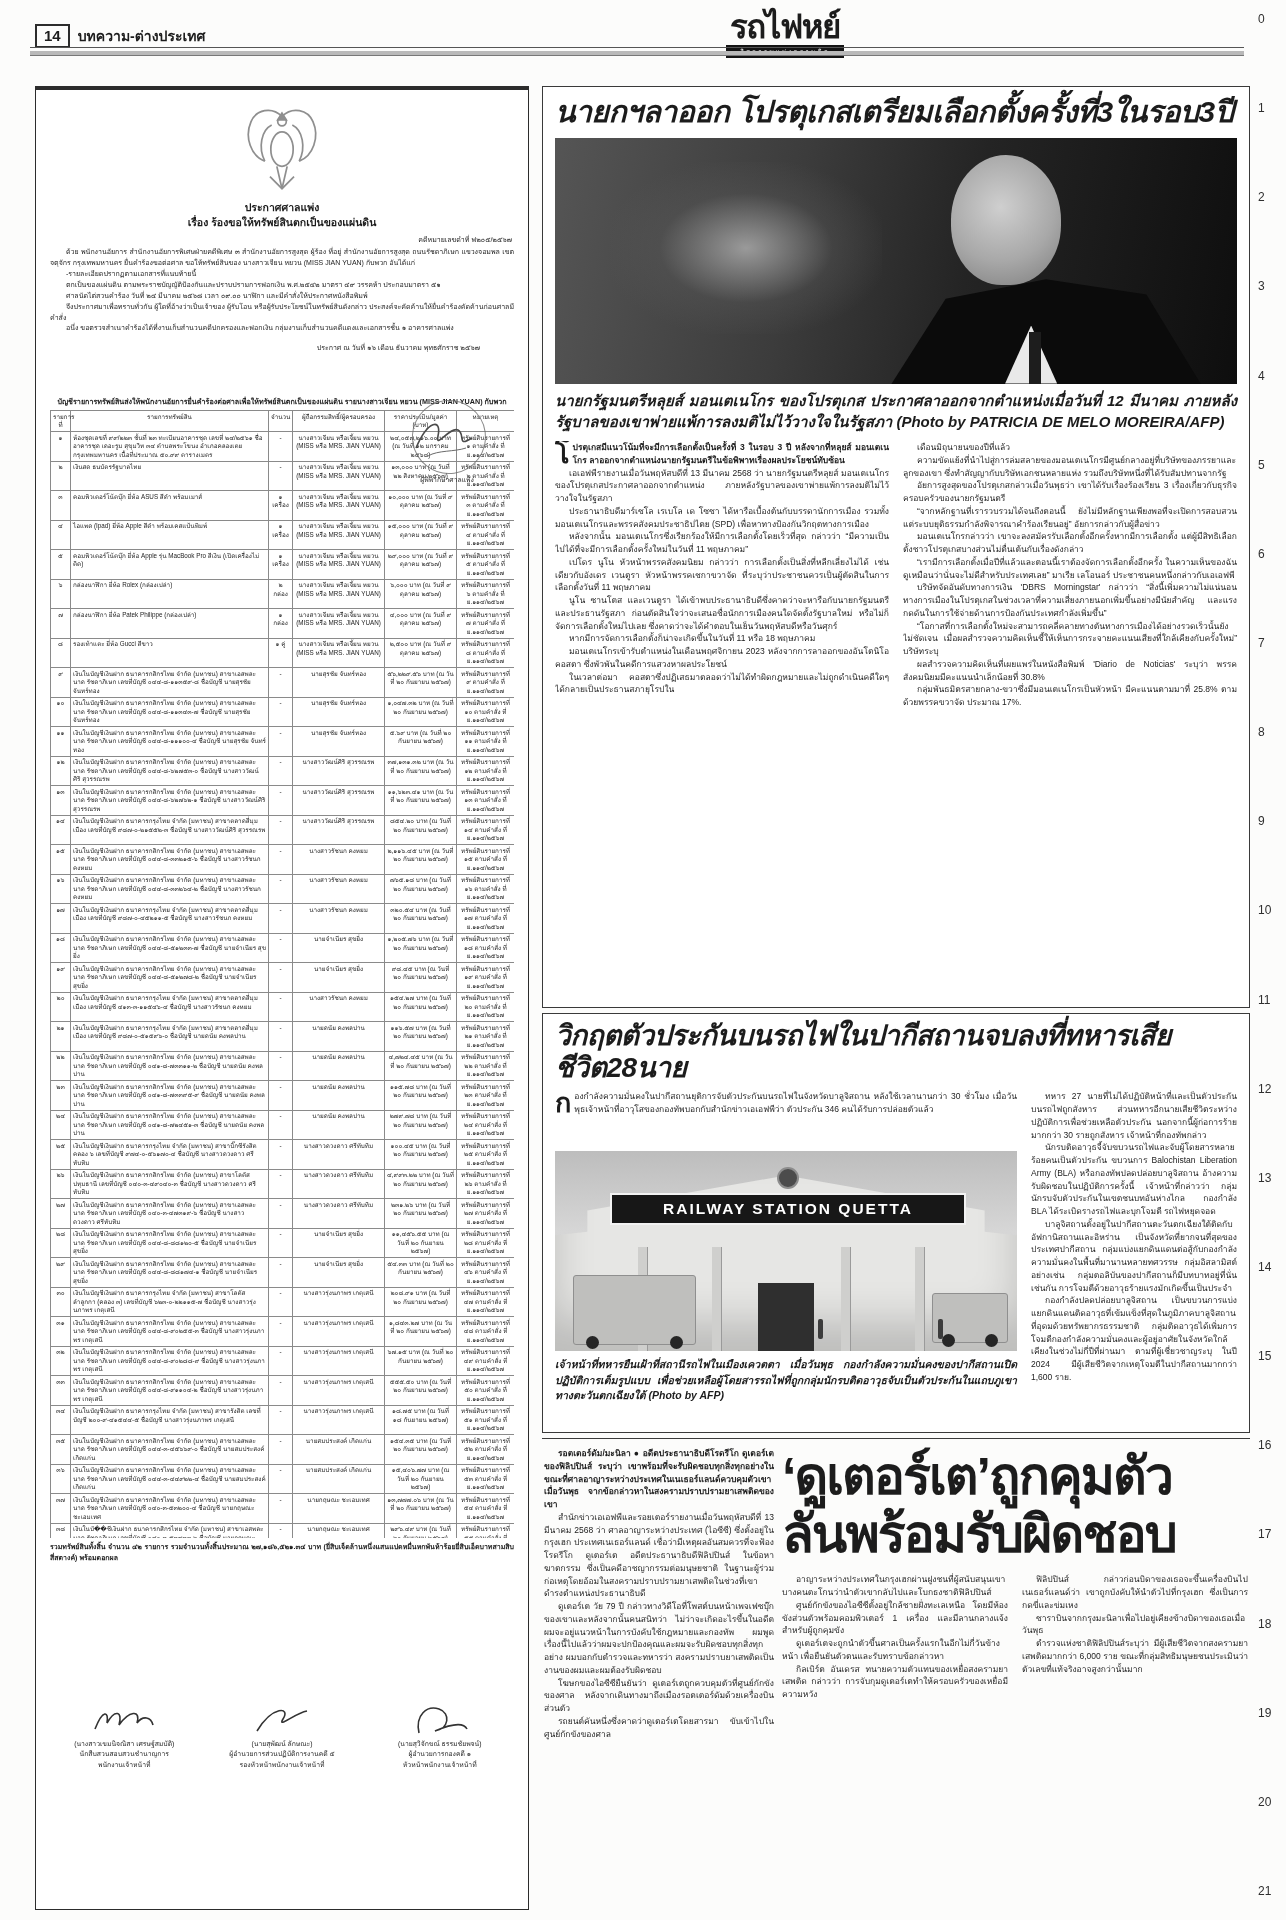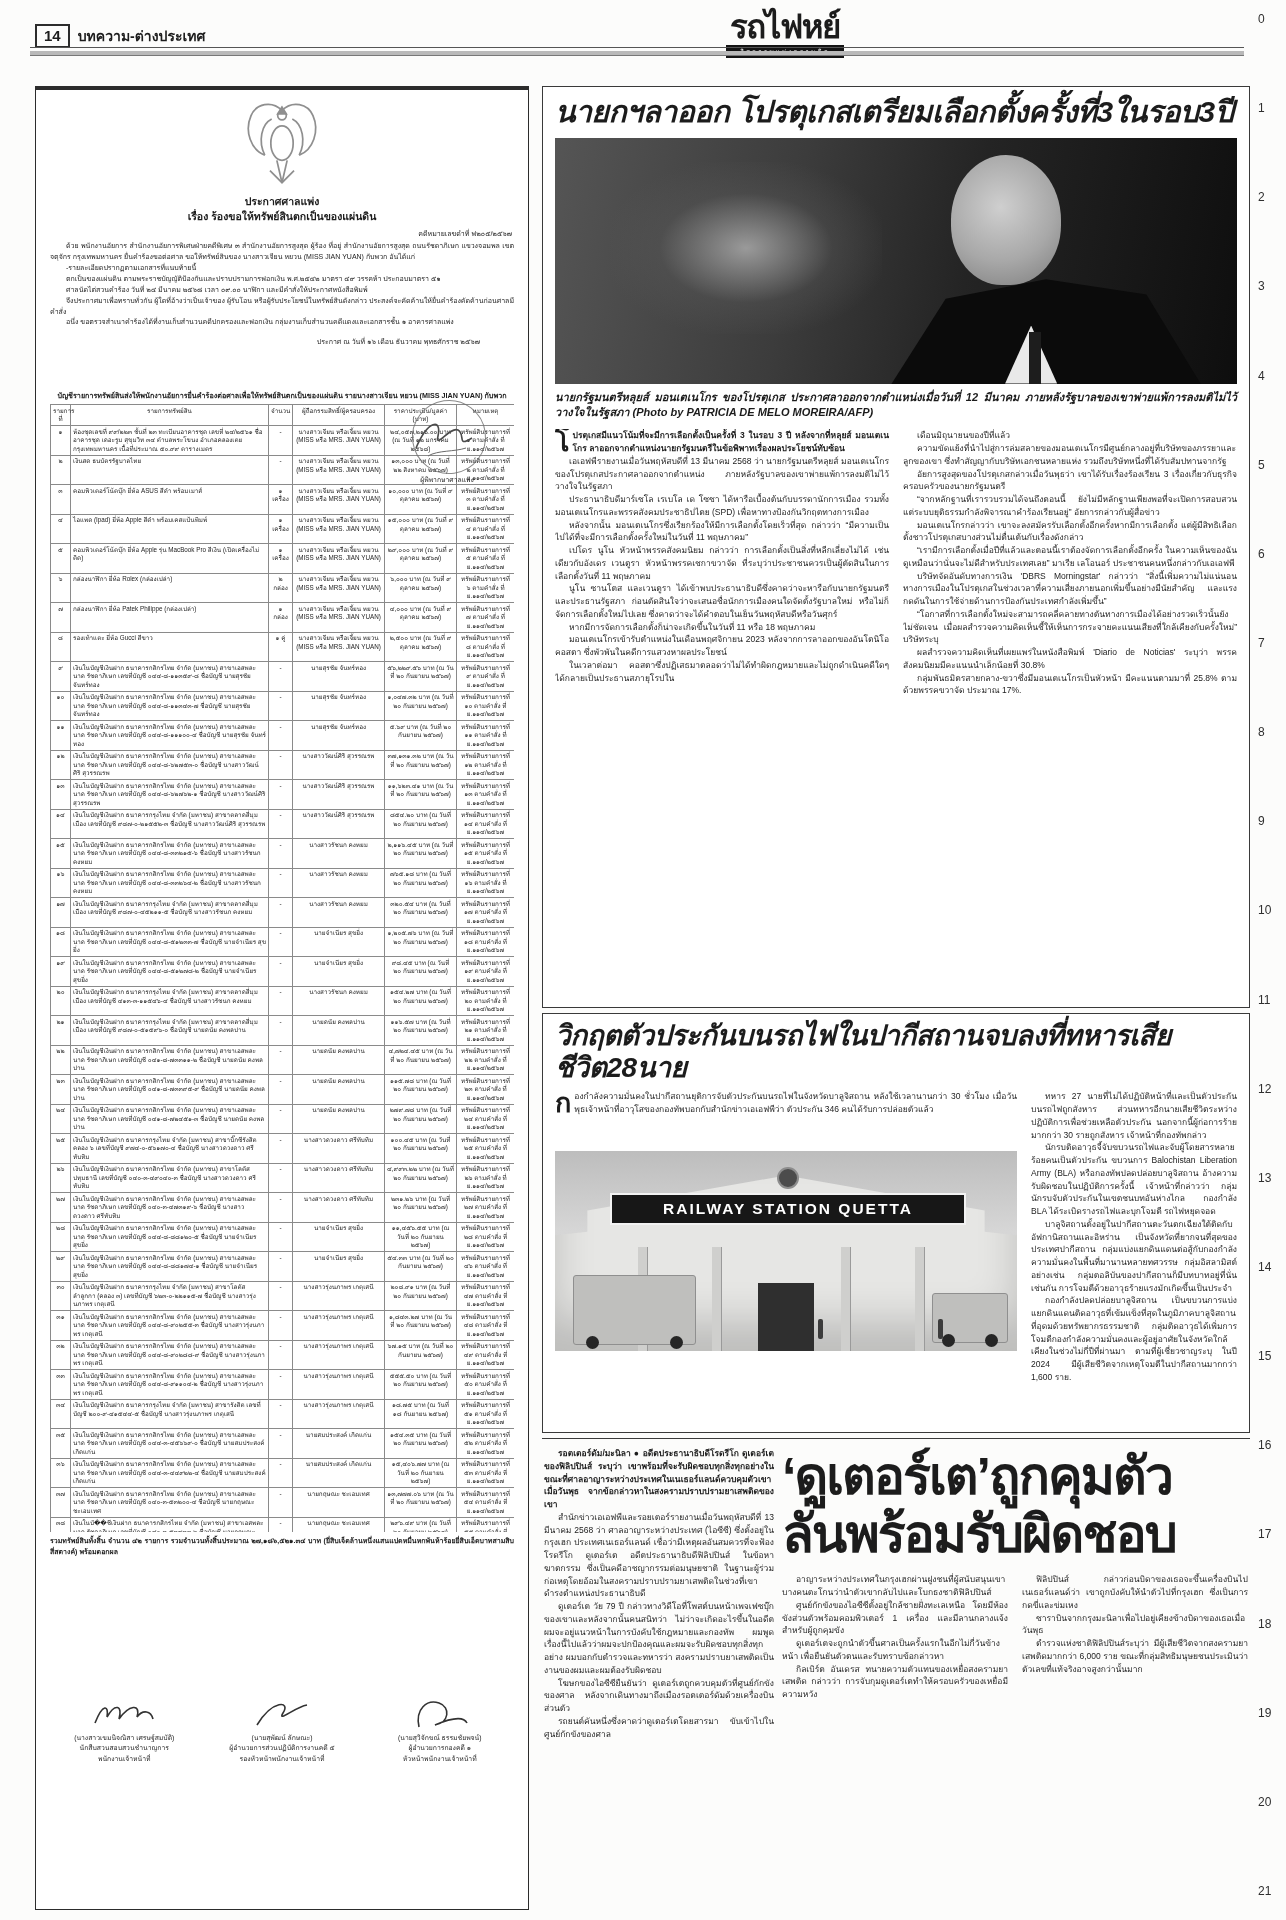--- a/index.html
+++ b/index.html
@@ -12,21 +12,21 @@
   .masthead{position:absolute;left:700px;top:10px;width:170px;text-align:center;}
   .masthead .logo{font-weight:900;font-size:33px;letter-spacing:-1.5px;line-height:1;}
   .masthead .tagbar{margin:2px auto 0;background:#141414;color:#fff;font-size:6.5px;width:118px;padding:1.5px 0;letter-spacing:2px;}
   .rule-thin{position:absolute;left:30px;right:42px;top:47px;height:1px;background:#555;}
   .rule-band{position:absolute;left:30px;right:42px;top:51px;height:4px;background:#b9b9b9;border-bottom:1px solid #777;}
   
   .ruler{position:absolute;left:1258px;top:12px;height:1886px;display:flex;flex-direction:column;
          justify-content:space-between;font-size:12px;color:#2f2f2f;}
   
   .doc{position:absolute;left:35px;top:86px;width:494px;height:1824px;box-sizing:border-box;
-       background:#fff;border:1px solid #2c2c2c;border-top-width:4px;padding:8px 14px;}
+       background:#fff;border:1px solid #2c2c2c;border-top-width:4px;padding:14px 14px;}
   .garuda{text-align:center;height:96px;}
   .doc-title{font-size:10.5px;font-weight:bold;text-align:center;line-height:1.45;}
   .case-no{font-size:7px;text-align:right;margin:4px 2px 2px 0;}
   .doc-body p{font-size:7px;line-height:1.55;margin:0;text-align:justify;text-indent:16px;}
   .doc-date{font-size:7px;text-align:right;padding-right:34px;margin-top:8px;}
   .stamp{position:absolute;right:34px;top:310px;width:96px;height:96px;}
   .stamp .ring{position:absolute;left:14px;top:0;width:72px;height:72px;border:1.6px solid #6d6d6d;
                border-radius:50%;transform:rotate(-8deg);opacity:.8;}
   .stamp svg{position:absolute;left:0;top:8px;}
   .judge-line{position:absolute;left:-6px;top:74px;width:110px;text-align:center;font-size:6.8px;}
@@ -39,21 +39,21 @@
   .col-n{width:20px;}.col-d{width:198px;}.col-q{width:24px;}.col-o{width:92px;}.col-v{width:72px;}.col-r{width:58px;}
   .total-line{font-size:7px;font-weight:bold;line-height:1.5;margin-top:4px;text-align:justify;}
   .sign-row{display:flex;justify-content:space-between;margin-top:140px;}
   .sign-block{width:32%;text-align:center;font-size:6.8px;line-height:1.5;}
   .sign-block svg{display:block;margin:0 auto 2px;}
   
   .news{position:absolute;left:542px;top:86px;width:708px;}
   .artbox{box-sizing:border-box;border:1px solid #3a3a3a;background:#fff;padding:6px 12px 10px;}
   .headline{font-weight:800;letter-spacing:-0.5px;margin:2px 0 8px;line-height:1.15;font-style:italic;}
   .h1a{font-size:30px;} .h1b{font-size:28px;margin:0 0 6px;}
-  .caption{font-style:italic;font-weight:bold;font-size:11px;line-height:1.45;margin-top:6px;text-align:justify;}
+  .caption{font-style:italic;font-weight:bold;font-size:15px;line-height:1.45;margin-top:6px;text-align:justify;}
   .cols{display:flex;gap:14px;margin-top:8px;}
   .cols .col{flex:1;overflow:hidden;text-align:justify;}
   .col p{font-size:8.5px;line-height:1.5;margin:0;text-indent:14px;}
   p.lead{font-weight:bold;text-indent:0;}
   .dropcap{float:left;font-size:27px;font-weight:800;line-height:.85;padding:2px 3px 0 0;text-indent:0;}
   
   .photo1{position:relative;height:246px;overflow:hidden;
     background:linear-gradient(100deg,#555 0%,#3c3c3c 35%,#242424 60%,#0e0e0e 100%);}
   .photo1 .glow{position:absolute;left:8%;top:10%;width:40%;height:70%;
     background:radial-gradient(ellipse at center,#9a9a9a 0%,rgba(90,90,90,.35) 45%,rgba(0,0,0,0) 75%);}
@@ -618,20 +618,21 @@
               <div class="wheel" style="left:10%;"></div>
               <div class="wheel" style="right:10%;"></div>
             </div>
             <div class="truck" style="right:2%;bottom:8px;width:16%;height:24%;">
               <div class="wheel" style="left:12%;"></div>
               <div class="wheel" style="right:12%;"></div>
             </div>
             <div class="fig" style="left:57%;"></div>
             <div class="fig" style="left:83%;"></div>
           </div>
+          <div class="caption pak-cap">เจ้าหน้าที่ทหารยืนเฝ้าที่สถานีรถไฟในเมืองเควตตา เมื่อวันพุธ กองกำลังความมั่นคงของปากีสถานเปิดปฏิบัติการเต็มรูปแบบ เพื่อช่วยเหลือผู้โดยสารรถไฟที่ถูกกลุ่มนักรบติดอาวุธจับเป็นตัวประกันในแถบภูเขาทางตะวันตกเฉียงใต้ (Photo by AFP)</div>
         </div>
         <div class="pak-right" style="height:352px;">
           <span><p>ทหาร 27 นายที่ไม่ได้ปฏิบัติหน้าที่และเป็นตัวประกันบนรถไฟถูกสังหาร ส่วนทหารอีกนายเสียชีวิตระหว่างปฏิบัติการเพื่อช่วยเหลือตัวประกัน นอกจากนี้ผู้ก่อการร้ายมากกว่า 30 รายถูกสังหาร เจ้าหน้าที่กองทัพกล่าว</p><p>นักรบติดอาวุธจี้จับขบวนรถไฟและจับผู้โดยสารหลายร้อยคนเป็นตัวประกัน ขบวนการ Balochistan Liberation Army (BLA) หรือกองทัพปลดปล่อยบาลูจิสถาน อ้างความรับผิดชอบในปฏิบัติการครั้งนี้ เจ้าหน้าที่กล่าวว่า กลุ่มนักรบจับตัวประกันในเขตชนบทอันห่างไกล กองกำลัง BLA ได้ระเบิดรางรถไฟและบุกโจมตี รถไฟหยุดจอด</p><p>บาลูจิสถานตั้งอยู่ในปากีสถานตะวันตกเฉียงใต้ติดกับอัฟกานิสถานและอิหร่าน เป็นจังหวัดที่ยากจนที่สุดของประเทศปากีสถาน กลุ่มแบ่งแยกดินแดนต่อสู้กับกองกำลังความมั่นคงในพื้นที่มานานหลายทศวรรษ กลุ่มอิสลามิสต์ อย่างเช่น กลุ่มตอลิบันของปากีสถานก็มีบทบาทอยู่ที่นั่นเช่นกัน การโจมตีด้วยอาวุธร้ายแรงมักเกิดขึ้นเป็นประจำ</p><p>กองกำลังปลดปล่อยบาลูจิสถาน เป็นขบวนการแบ่งแยกดินแดนติดอาวุธที่เข้มแข็งที่สุดในภูมิภาคบาลูจิสถานที่อุดมด้วยทรัพยากรธรรมชาติ กลุ่มติดอาวุธได้เพิ่มการโจมตีกองกำลังความมั่นคงและผู้อยู่อาศัยในจังหวัดใกล้เคียงในช่วงไม่กี่ปีที่ผ่านมา ตามที่ผู้เชี่ยวชาญระบุ ในปี 2024 มีผู้เสียชีวิตจากเหตุโจมตีในปากีสถานมากกว่า 1,600 ราย.</p></span>
         </div>
       </div>
     </div>
 
     <div class="divider"></div>
 
     <div class="dut">

